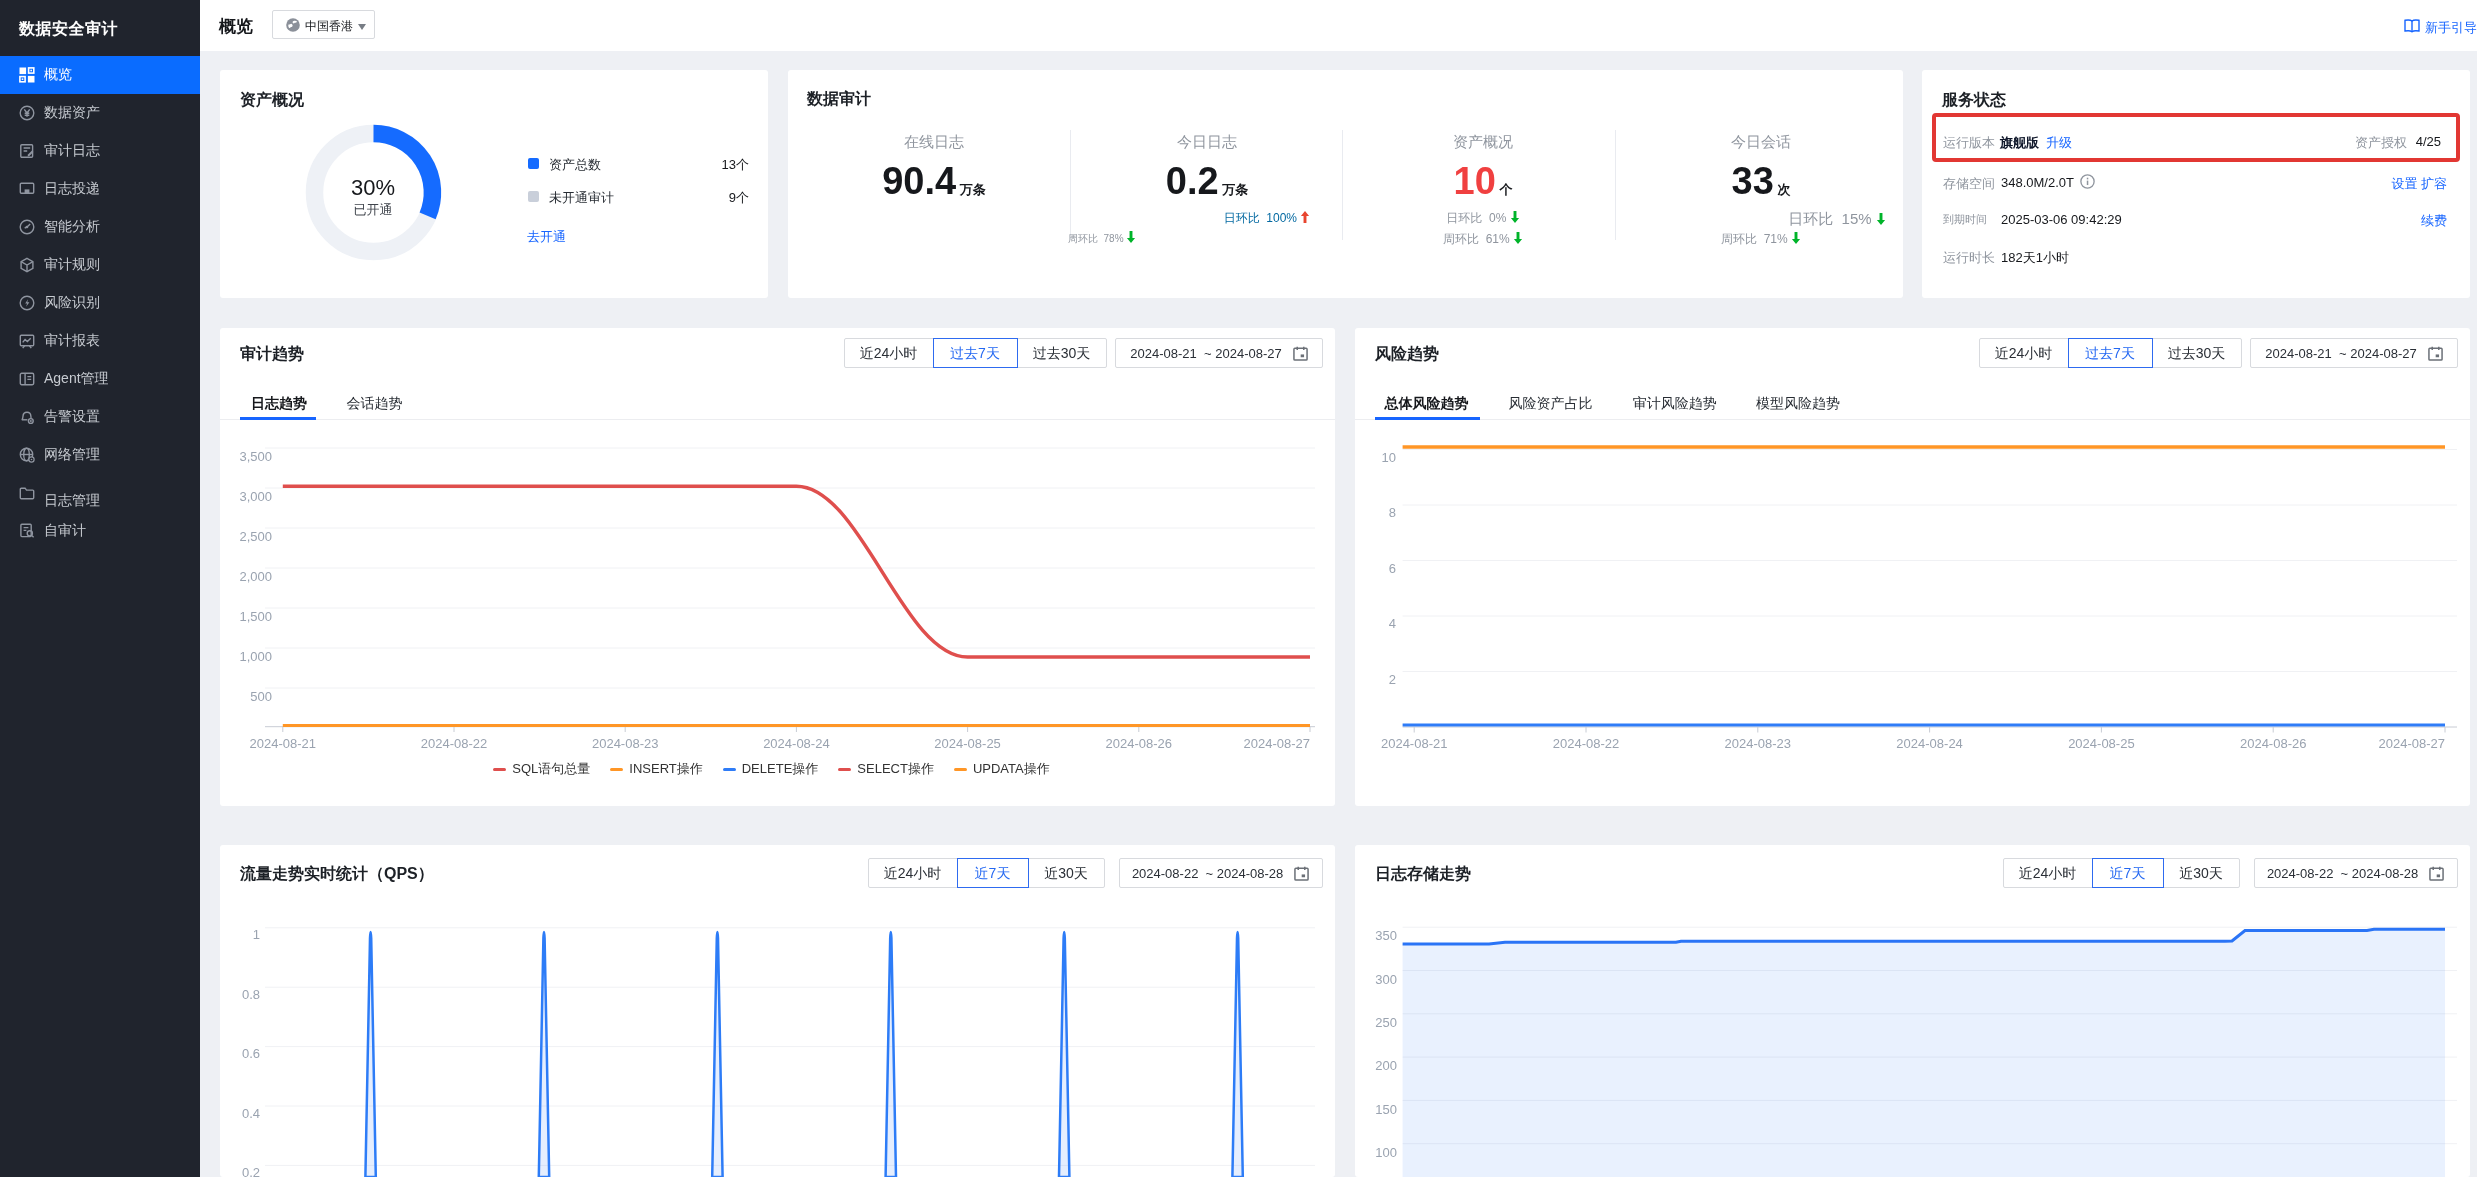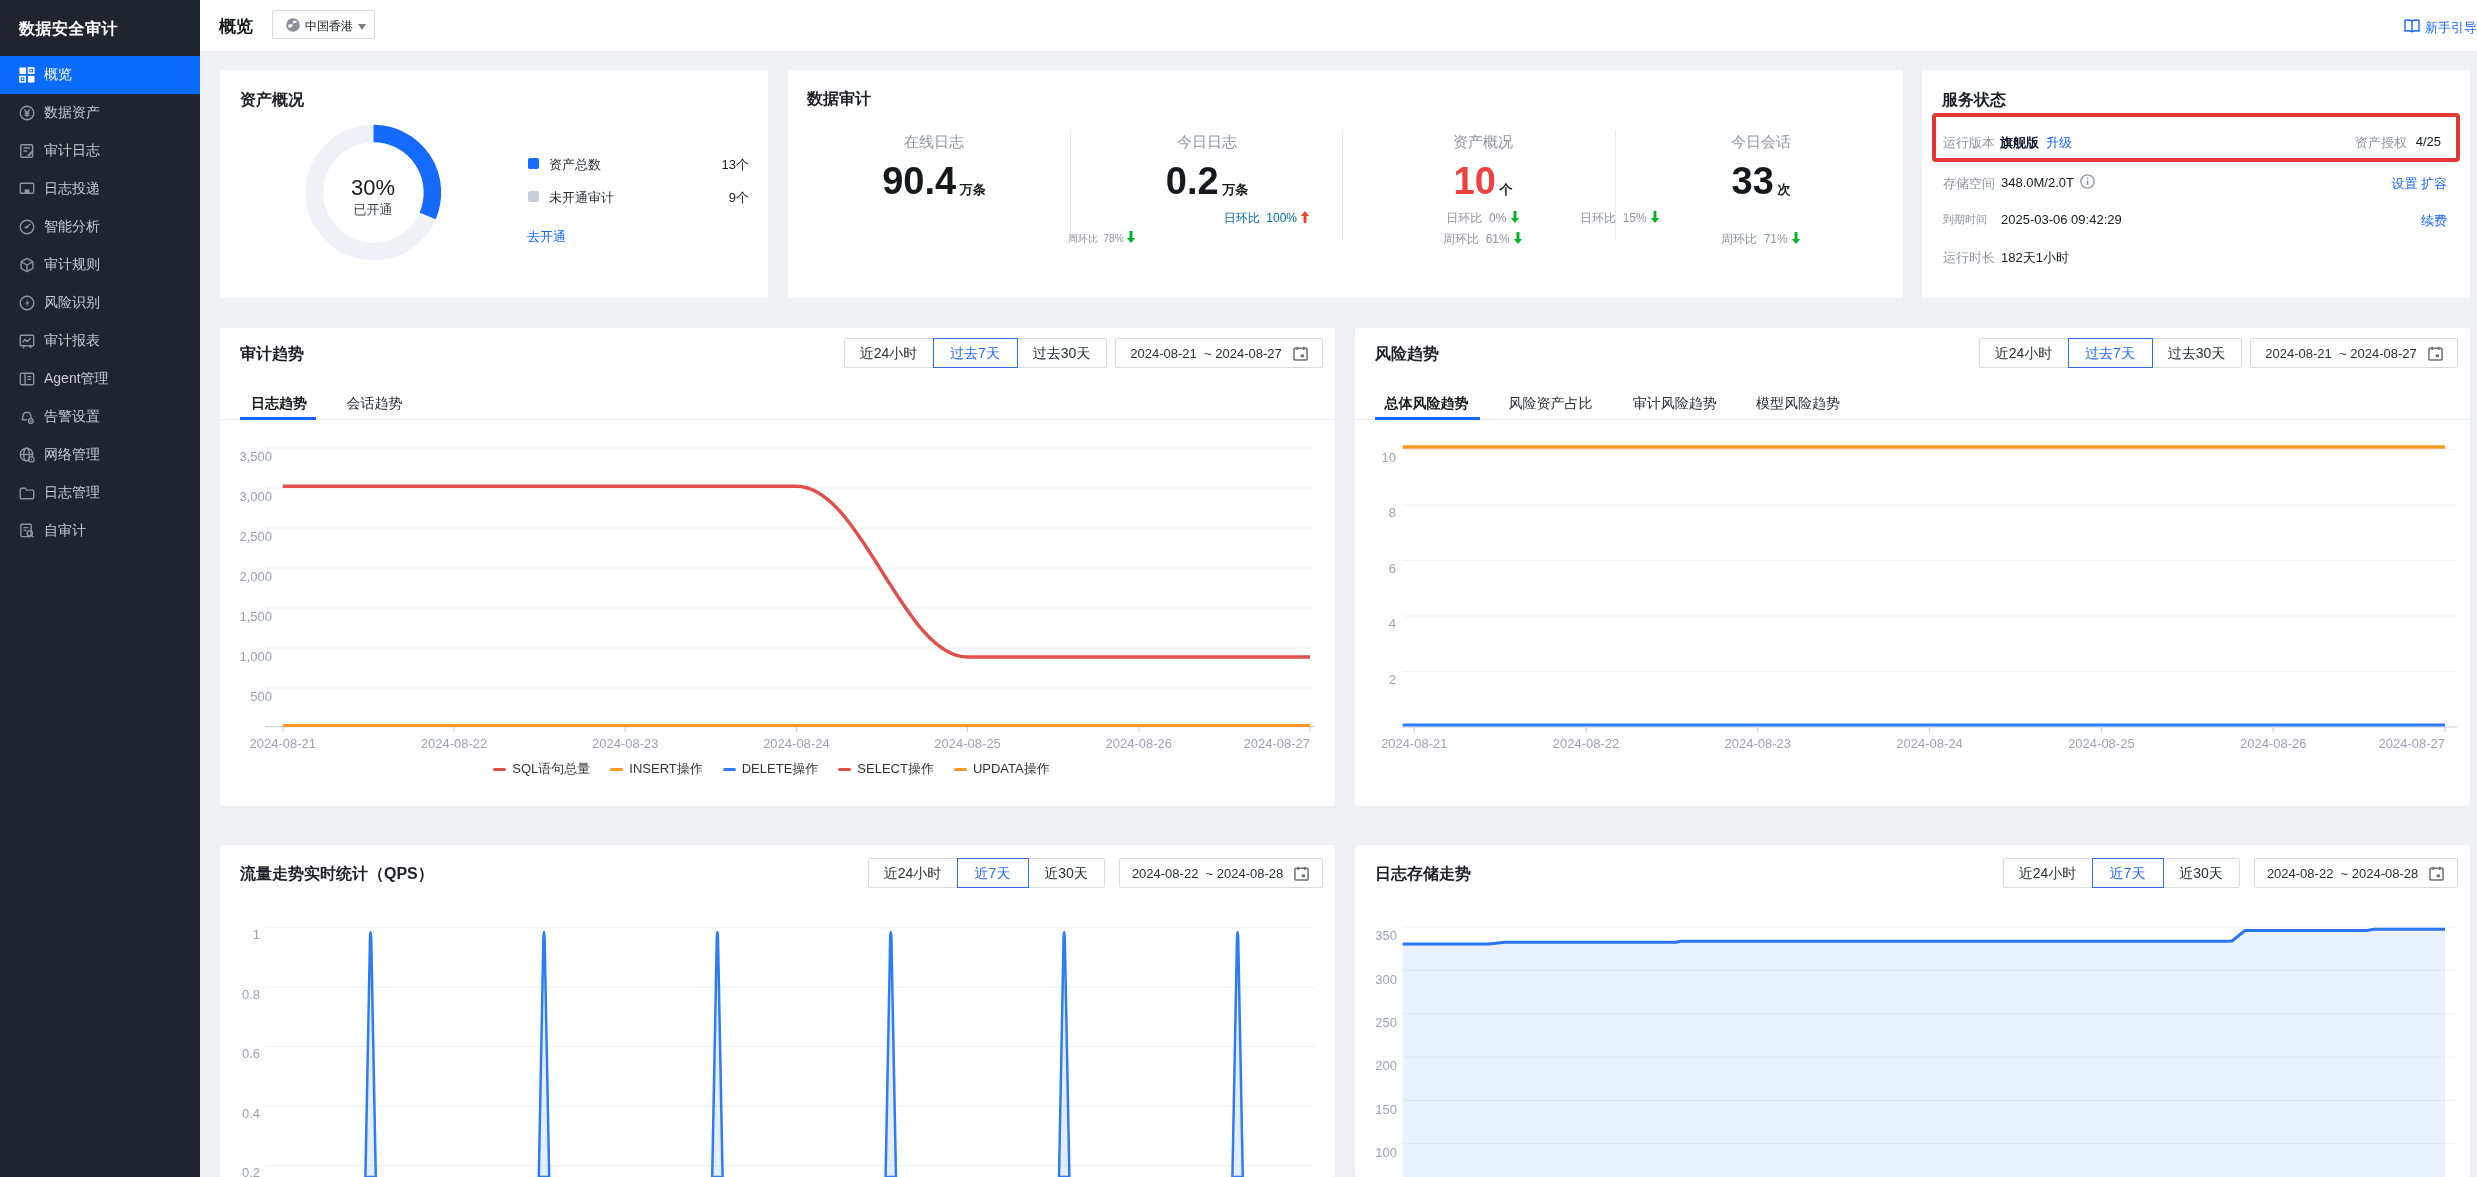--- a/index.html
+++ b/index.html
@@ -112,21 +112,21 @@
           <path d="M1.3 7.5h12.4" fill="none" stroke="#8f95a0" stroke-width="1.4"></path>
           <circle cx="12.5" cy="12.5" r="2.6" fill="#20242d" stroke="#8f95a0" stroke-width="1.2"></circle>
           <circle cx="12.5" cy="12.5" r="0.8" fill="#8f95a0"></circle>
         </svg></span>
       <span class="abs" style="left:44px;top:10px">网络管理</span>
     </div>
 <div class="abs" style="left:0;top:473.5px;width:200px;height:38px;color:#c7cbd1;font-size:14px">
       <span class="abs" style="left:19px;top:11px;width:16px;height:16px"><svg width="16" height="16" viewBox="0 0 16 16">
           <path d="M1.3 4.2a1 1 0 011-1h3.8l1.4 1.9h6.2a1 1 0 011 1v6.6a1 1 0 01-1 1H2.3a1 1 0 01-1-1z" fill="none" stroke="#8f95a0" stroke-width="1.4"></path>
         </svg></span>
-      <span class="abs" style="left:44px;top:10px">日志管理</span>
+      <span class="abs" style="left:44px;top:18px">日志管理</span>
     </div>
 <div class="abs" style="left:0;top:511.5px;width:200px;height:38px;color:#c7cbd1;font-size:14px">
       <span class="abs" style="left:19px;top:11px;width:16px;height:16px"><svg width="16" height="16" viewBox="0 0 16 16">
           <rect x="1.9" y="1.3" width="10.3" height="12.3" rx="1" fill="none" stroke="#8f95a0" stroke-width="1.4"></rect>
           <path d="M4.6 4.6h4.8M4.6 7.4h2.8" fill="none" stroke="#8f95a0" stroke-width="1.4"></path>
           <circle cx="10.8" cy="10.3" r="2.6" fill="none" stroke="#8f95a0" stroke-width="1.4"></circle>
           <path d="M12.7 12.4l1.9 1.9" fill="none" stroke="#8f95a0" stroke-width="1.4"></path>
         </svg></span>
       <span class="abs" style="left:44px;top:10px">自审计</span>
     </div>
@@ -181,21 +181,21 @@
 <div class="abs" style="left:1344px;top:133px;width:278px;text-align:center;font-size:15px;color:#8f959e">资产概况</div>
 <div class="abs" style="left:1344px;top:160px;width:278px;text-align:center;white-space:nowrap"><span style="font-size:38px;font-weight:bold;color:#f04040">10</span><span style="font-size:13px;font-weight:bold;color:#16181c">&nbsp;个</span></div>
 <div class="abs" style="left:1344px;top:210px;width:278px;text-align:center;font-size:12px;color:#8f959e">日环比&nbsp;&nbsp;0% <svg width="10" height="12" viewBox="0 0 11 13" style="vertical-align:-1px">
         <path d="M5.5 13L1 7.6h2.9V0h3.2v7.6H10z" fill="#00b42a"></path>
       </svg></div>
 <div class="abs" style="left:1344px;top:231px;width:278px;text-align:center;font-size:12px;color:#8f959e">周环比&nbsp;&nbsp;61% <svg width="10" height="12" viewBox="0 0 11 13" style="vertical-align:-1px">
         <path d="M5.5 13L1 7.6h2.9V0h3.2v7.6H10z" fill="#00b42a"></path>
       </svg></div>
 <div class="abs" style="left:1622px;top:133px;width:278px;text-align:center;font-size:15px;color:#8f959e">今日会话</div>
 <div class="abs" style="left:1622px;top:160px;width:278px;text-align:center;white-space:nowrap"><span style="font-size:38px;font-weight:bold;color:#16181c">33</span><span style="font-size:13px;font-weight:bold;color:#16181c">&nbsp;次</span></div>
-<div class="abs" style="left:1580px;top:210px;width:278px;font-size:12px;color:#8f959e">日环比&nbsp;&nbsp;15% <svg width="10" height="12" viewBox="0 0 11 13" style="vertical-align:-1px">
+<div class="abs" style="left:1698px;top:210px;width:278px;text-align:center;font-size:15px;color:#8f959e">日环比&nbsp;&nbsp;15% <svg width="10" height="12" viewBox="0 0 11 13" style="vertical-align:-1px">
         <path d="M5.5 13L1 7.6h2.9V0h3.2v7.6H10z" fill="#00b42a"></path>
       </svg></div>
 <div class="abs" style="left:1622px;top:231px;width:278px;text-align:center;font-size:12px;color:#8f959e">周环比&nbsp;&nbsp;71% <svg width="10" height="12" viewBox="0 0 11 13" style="vertical-align:-1px">
         <path d="M5.5 13L1 7.6h2.9V0h3.2v7.6H10z" fill="#00b42a"></path>
       </svg></div>
 <div class="card" style="left:1922px;top:70px;width:548px;height:228px"></div>
 <div class="ct" style="left:1942px;top:90px">服务状态</div>
 <div class="abs" style="left:1932px;top:113px;width:528px;height:49px;border:4px solid #e23733;border-radius:4px"></div>
 <div class="abs" style="left:1943px;top:134px;font-size:13px;color:#8f959e">运行版本</div>
 <div class="abs" style="left:2000px;top:134px;font-size:13px;font-weight:bold;color:#0f172a">旗舰版</div>

